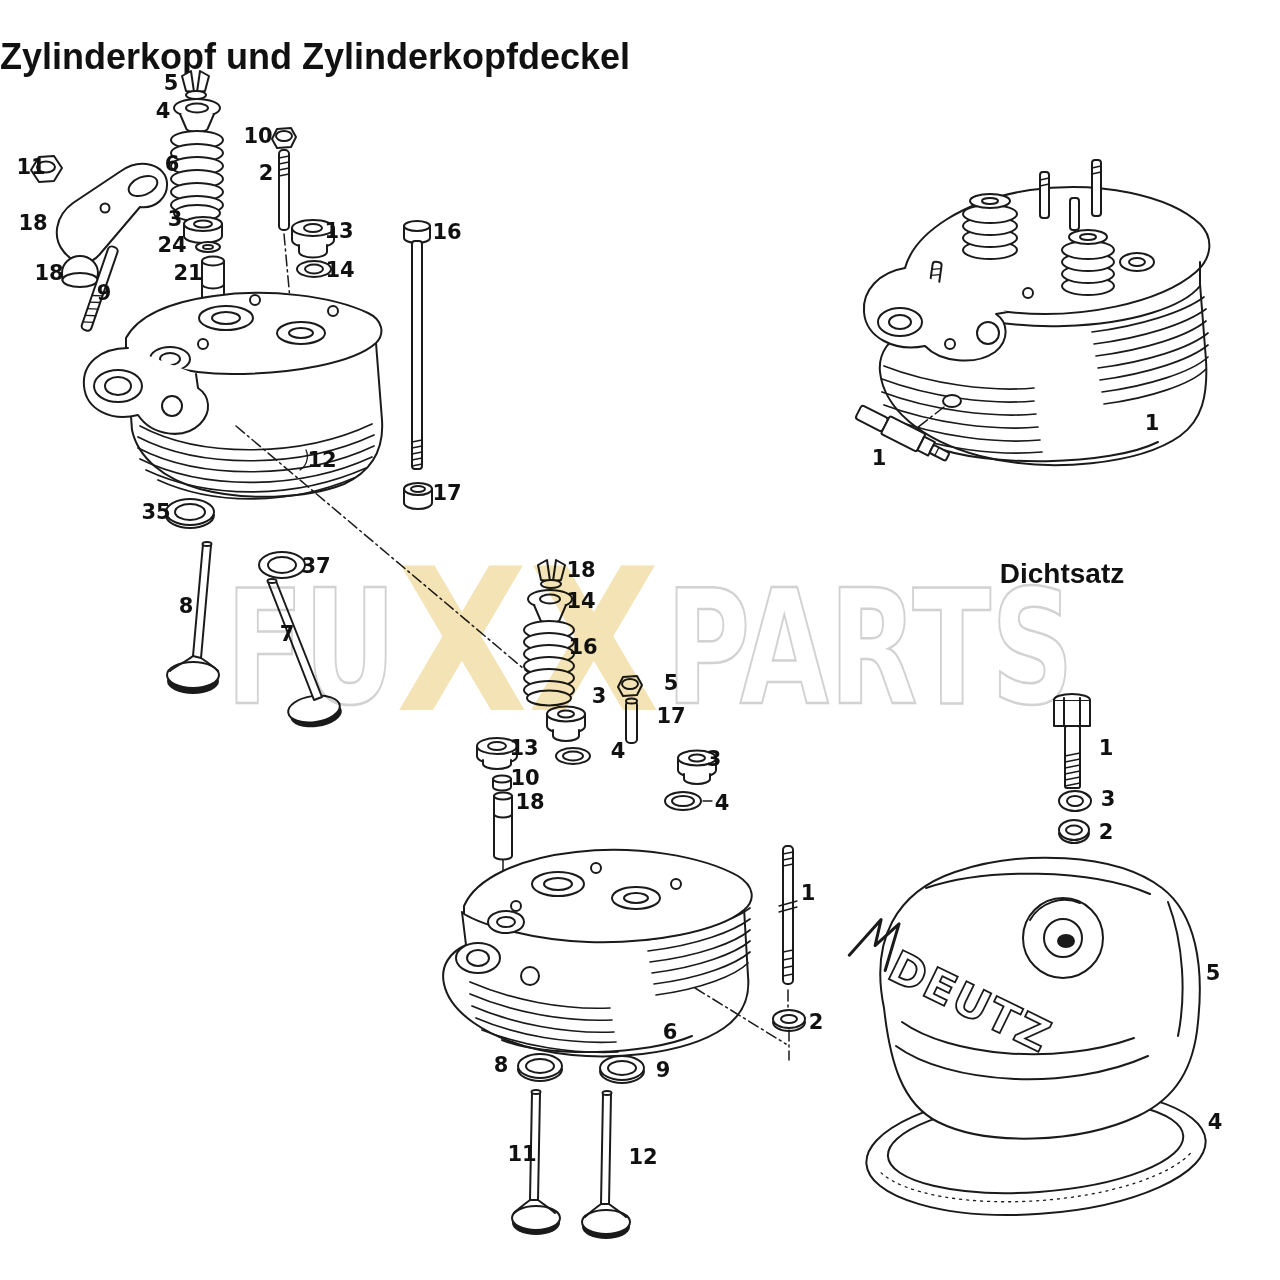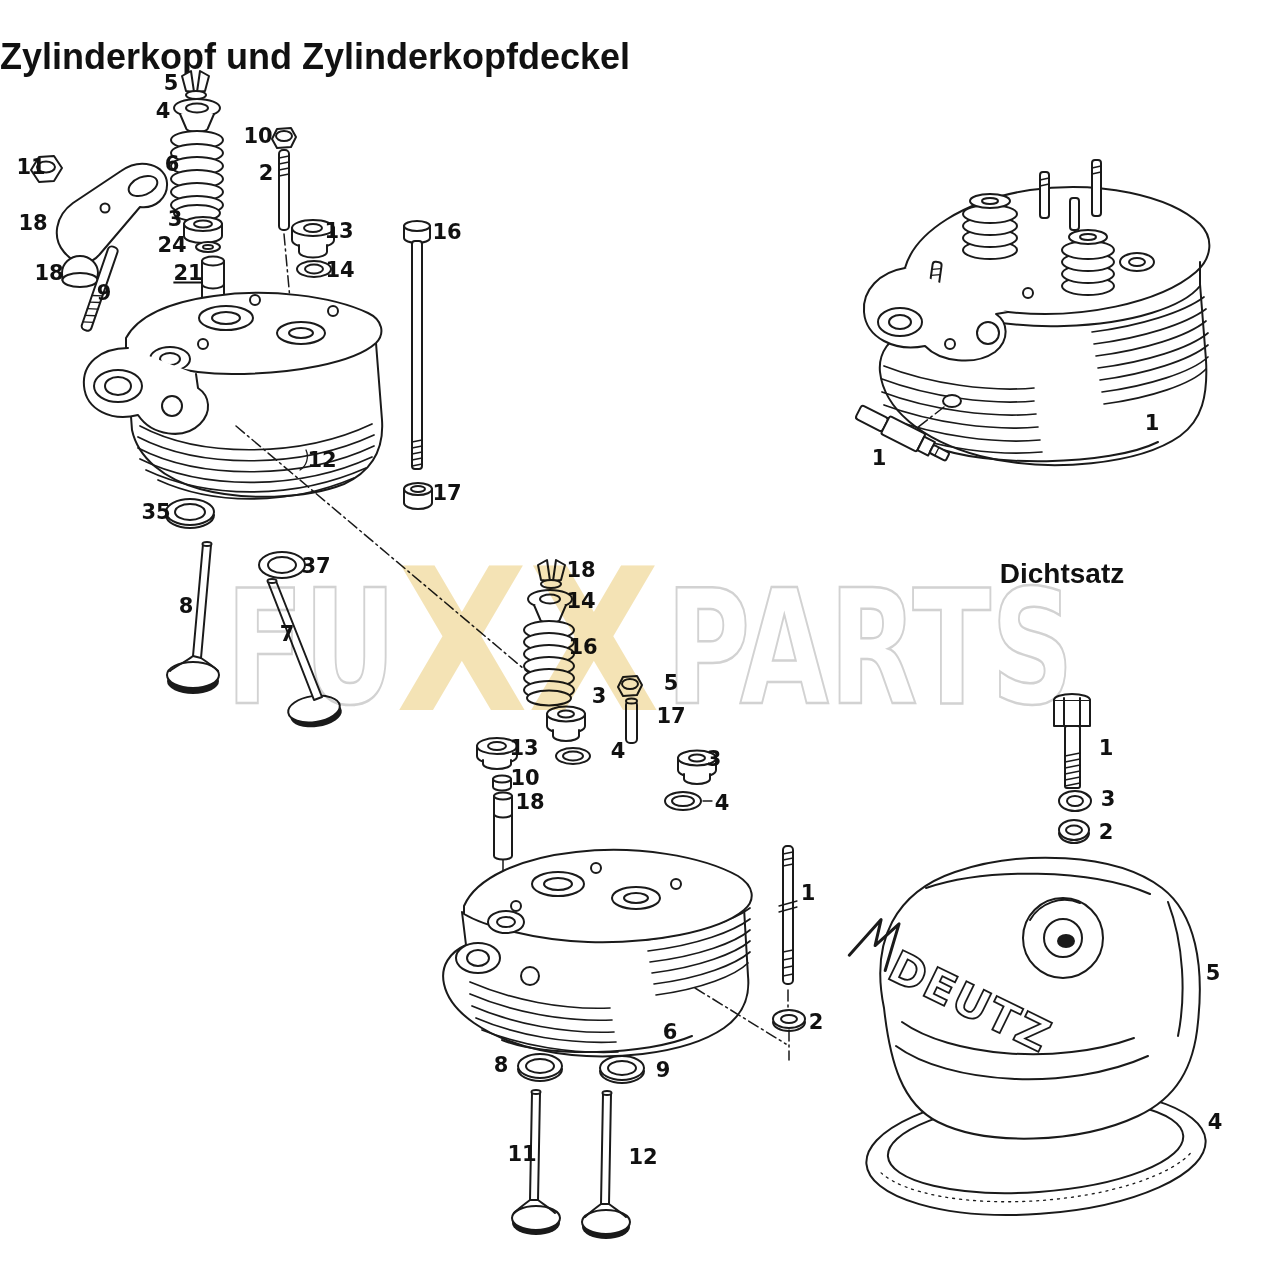--- a/index.html
+++ b/index.html
@@ -439,21 +439,21 @@
       <span class="callout" style="left: 163px; top: 111px;">4</span>
       <span class="callout" style="left: 258px; top: 136px;">10</span>
       <span class="callout" style="left: 266px; top: 173px;">2</span>
       <span class="callout" style="left: 31px; top: 167px;">11</span>
       <span class="callout" style="left: 172px; top: 164px;">6</span>
       <span class="callout" style="left: 33px; top: 223px;">18</span>
       <span class="callout" style="left: 175px; top: 219px;">3</span>
       <span class="callout" style="left: 172px; top: 245px;">24</span>
       <span class="callout" style="left: 339px; top: 231px;">13</span>
       <span class="callout" style="left: 49px; top: 273px;">18</span>
-      <span class="callout" style="left: 188px; top: 273px; text-decoration: underline;">21</span>
+      <span class="callout" style="left: 188px; top: 273px;">21</span>
       <span class="callout" style="left: 104px; top: 293px;">9</span>
       <span class="callout" style="left: 340px; top: 270px;">14</span>
       <span class="callout" style="left: 447px; top: 232px;">16</span>
       <span class="callout" style="left: 322px; top: 460px;">12</span>
       <span class="callout" style="left: 447px; top: 493px;">17</span>
       <span class="callout" style="left: 156px; top: 512px;">35</span>
       <span class="callout" style="left: 316px; top: 566px;">37</span>
       <span class="callout" style="left: 186px; top: 606px;">8</span>
       <span class="callout" style="left: 287px; top: 634px;">7</span>
       <span class="callout" style="left: 879px; top: 458px;">1</span>

